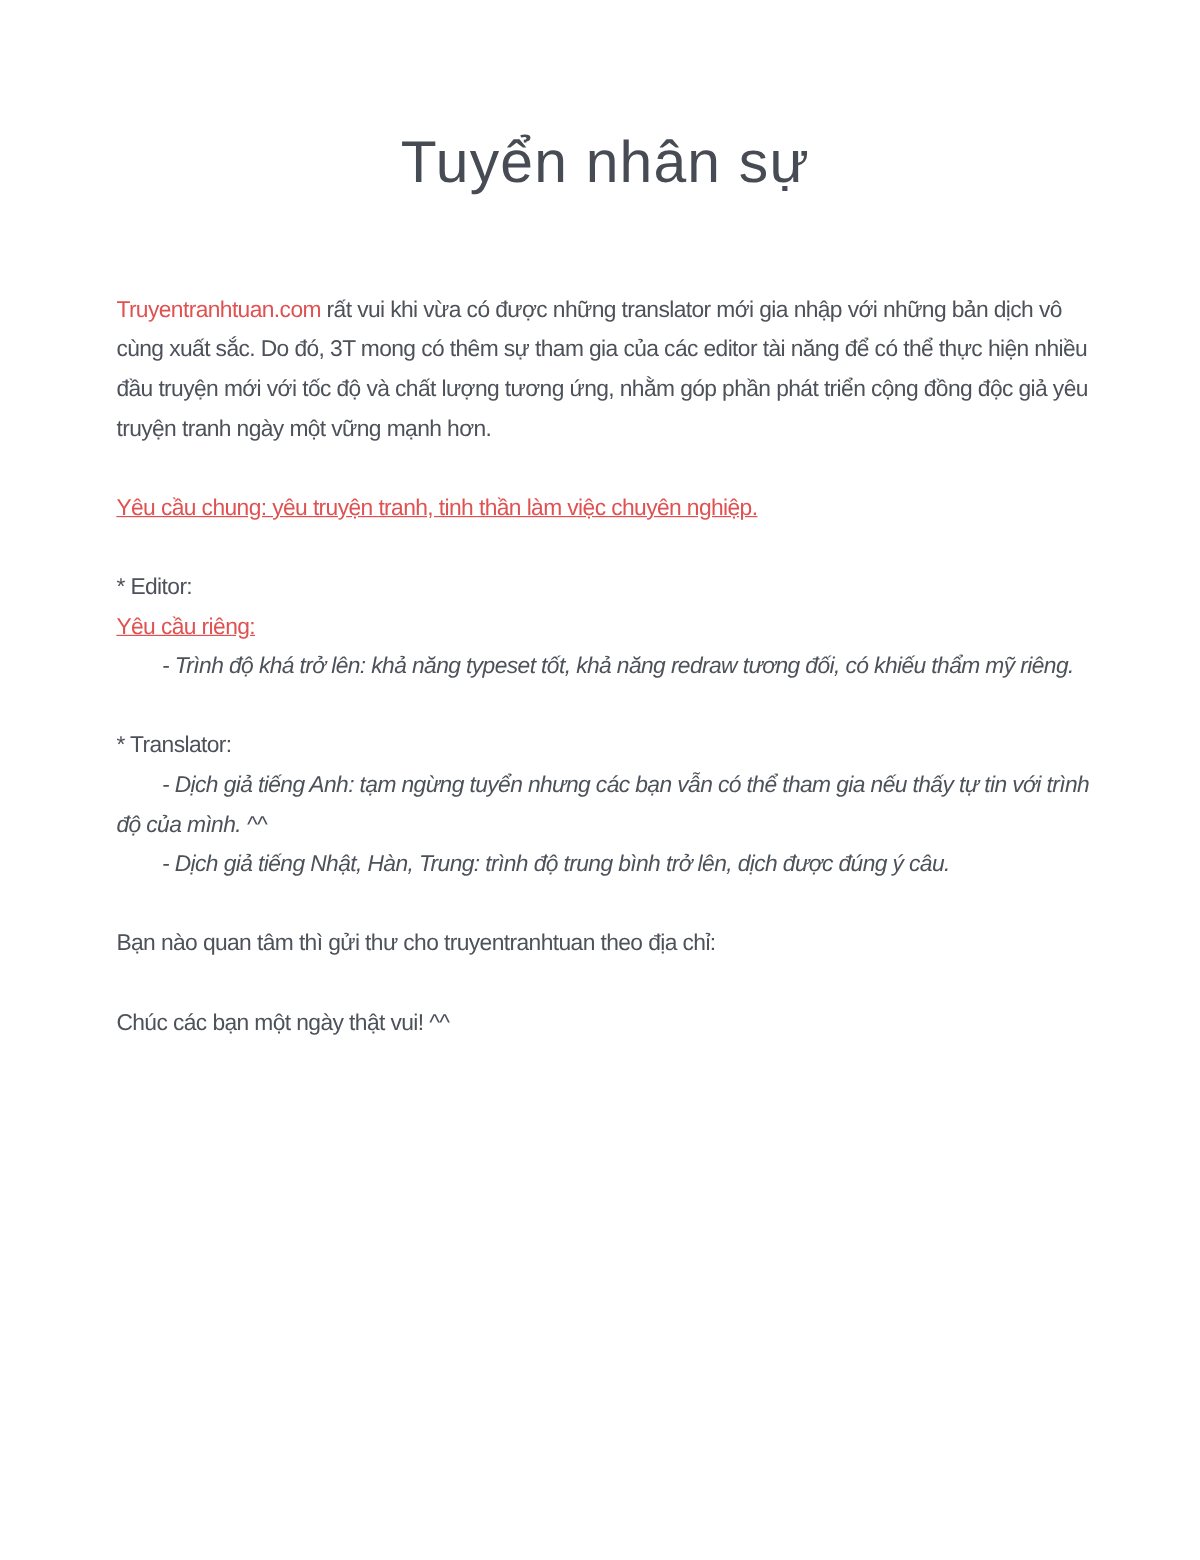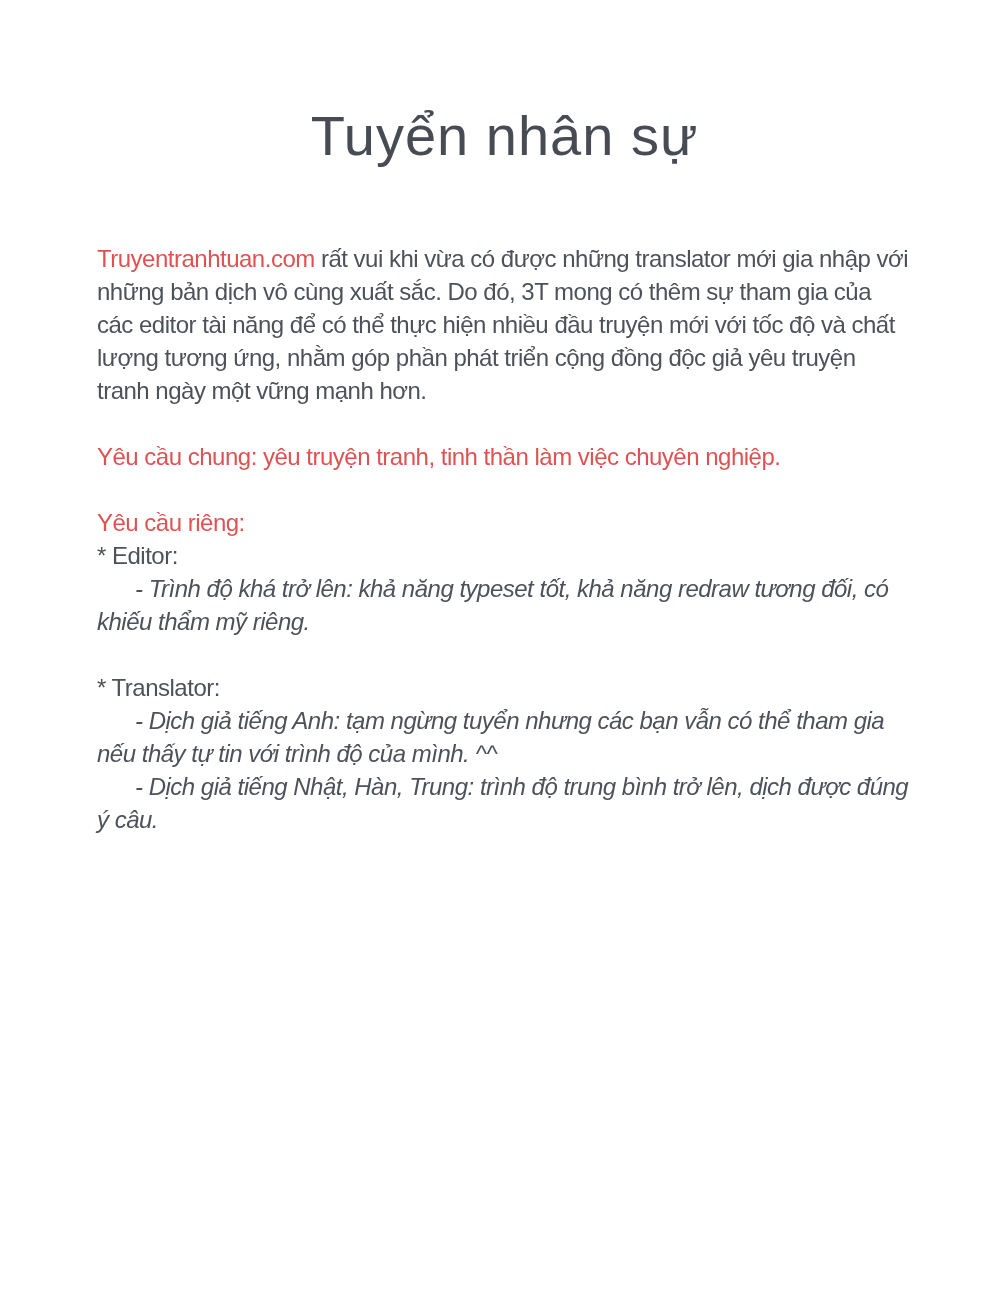--- a/index.html
+++ b/index.html
@@ -12,62 +12,64 @@
     overflow: hidden;
   }
   .page {
     width: 1000px;
     height: 1300px;
     padding: 0 88px 0 97px;
   }
   .title {
     margin-top: 92px;
     text-align: center;
-    font-size: 56px;
+    font-size: 49px;
     font-weight: 300;
     letter-spacing: 1px;
     color: #474c54;
     line-height: 88px;
   }
   .content {
     margin-top: 62px;
-    font-size: 24px;
+    font-size: 19px;
     font-weight: 300;
     letter-spacing: -0.5px;
     line-height: 33px;
   }
   .para, .block { margin-bottom: 33px; }
   .line, .item { margin: 0; }
   .item { text-indent: 38px; font-style: italic; }
-  .red { color: #e05252; }
+  .red { color: #e05252; text-decoration: underline; }
   a.red { text-decoration: none; cursor: pointer; }
 </style>
 </head>
 <body>
 
 <div class="page">
 
   <h1 class="title">Tuyển nhân sự</h1>
 
   <div class="content">
 
     <p class="para"><a class="red">Truyentranhtuan.com</a><span> rất vui khi vừa có được những translator mới gia nhập với những bản dịch vô cùng xuất sắc. Do đó, 3T mong có thêm sự tham gia của các editor tài năng để có thể thực hiện nhiều đầu truyện mới với tốc độ và chất lượng tương ứng, nhằm góp phần phát triển cộng đồng độc giả yêu truyện tranh ngày một vững mạnh hơn.</span></p>
 
     <p class="para red">Yêu cầu chung: yêu truyện tranh, tinh thần làm việc chuyên nghiệp.</p>
 
     <div class="block">
+      <p class="line">* Editor:</p>
       <p class="line red">Yêu cầu riêng:</p>
-      <p class="line">* Editor:</p>
       <p class="item">- Trình độ khá trở lên: khả năng typeset tốt, khả năng redraw tương đối, có khiếu thẩm mỹ riêng.</p>
     </div>
 
     <div class="block">
       <p class="line">* Translator:</p>
       <p class="item">- Dịch giả tiếng Anh: tạm ngừng tuyển nhưng các bạn vẫn có thể tham gia nếu thấy tự tin với trình độ của mình. ^^</p>
       <p class="item">- Dịch giả tiếng Nhật, Hàn, Trung: trình độ trung bình trở lên, dịch được đúng ý câu.</p>
     </div>
 
     <div class="block">
+      <p class="line">Bạn nào quan tâm thì gửi thư cho truyentranhtuan theo địa chỉ:</p>
     </div>
 
+    <p class="para">Chúc các bạn một ngày thật vui! ^^</p>
 
   </div>
 </div>
 
 </body></html>

